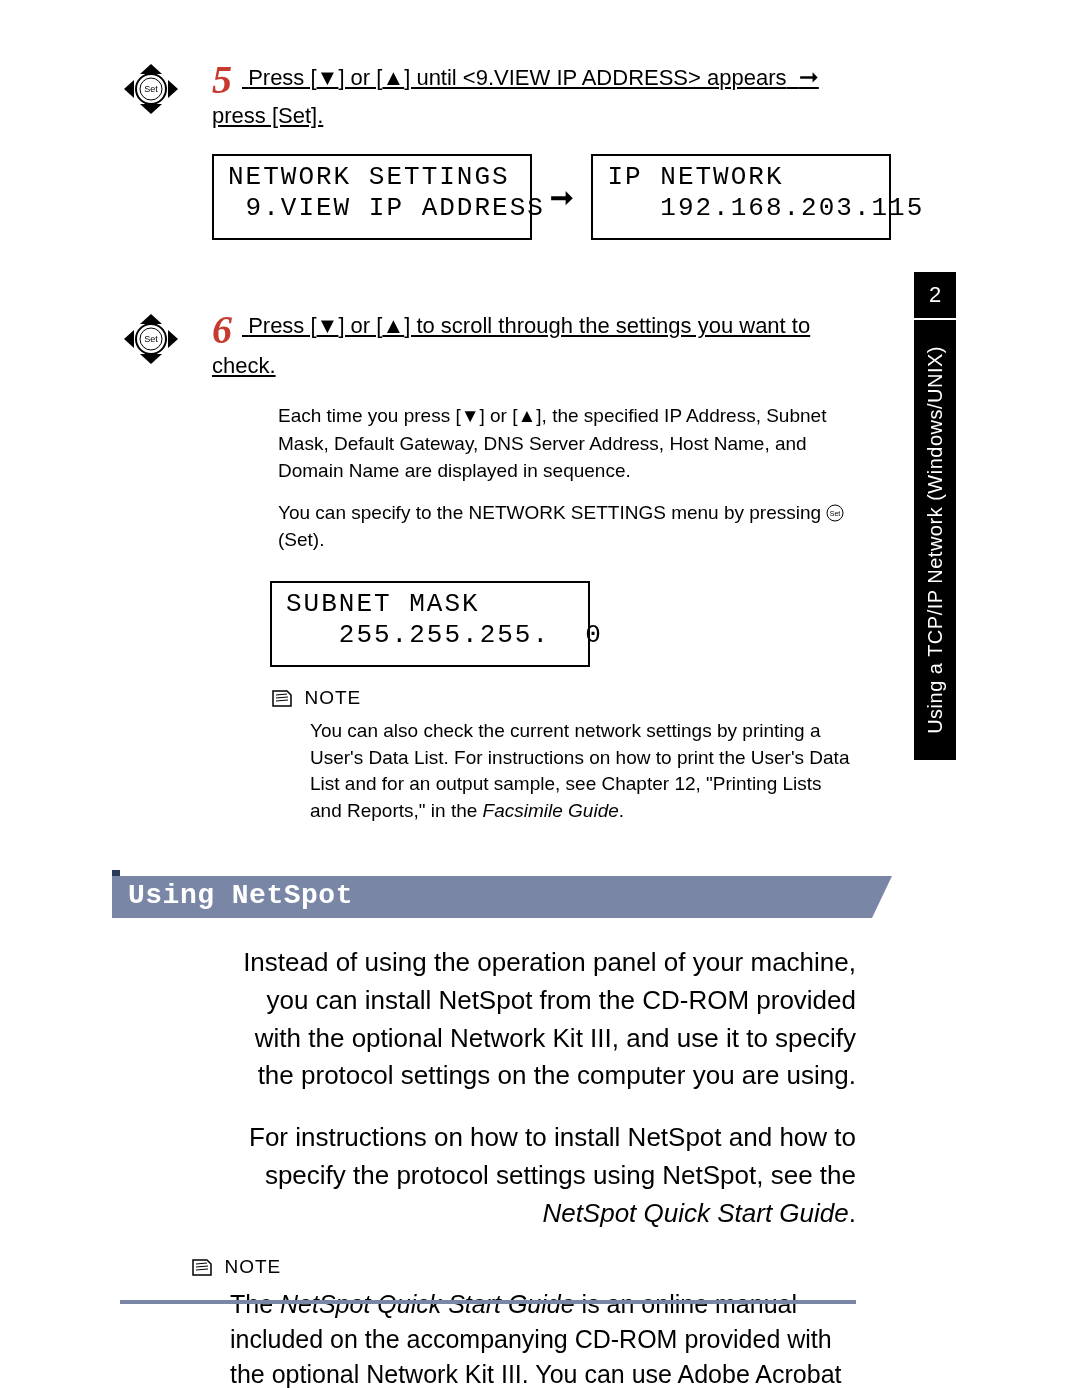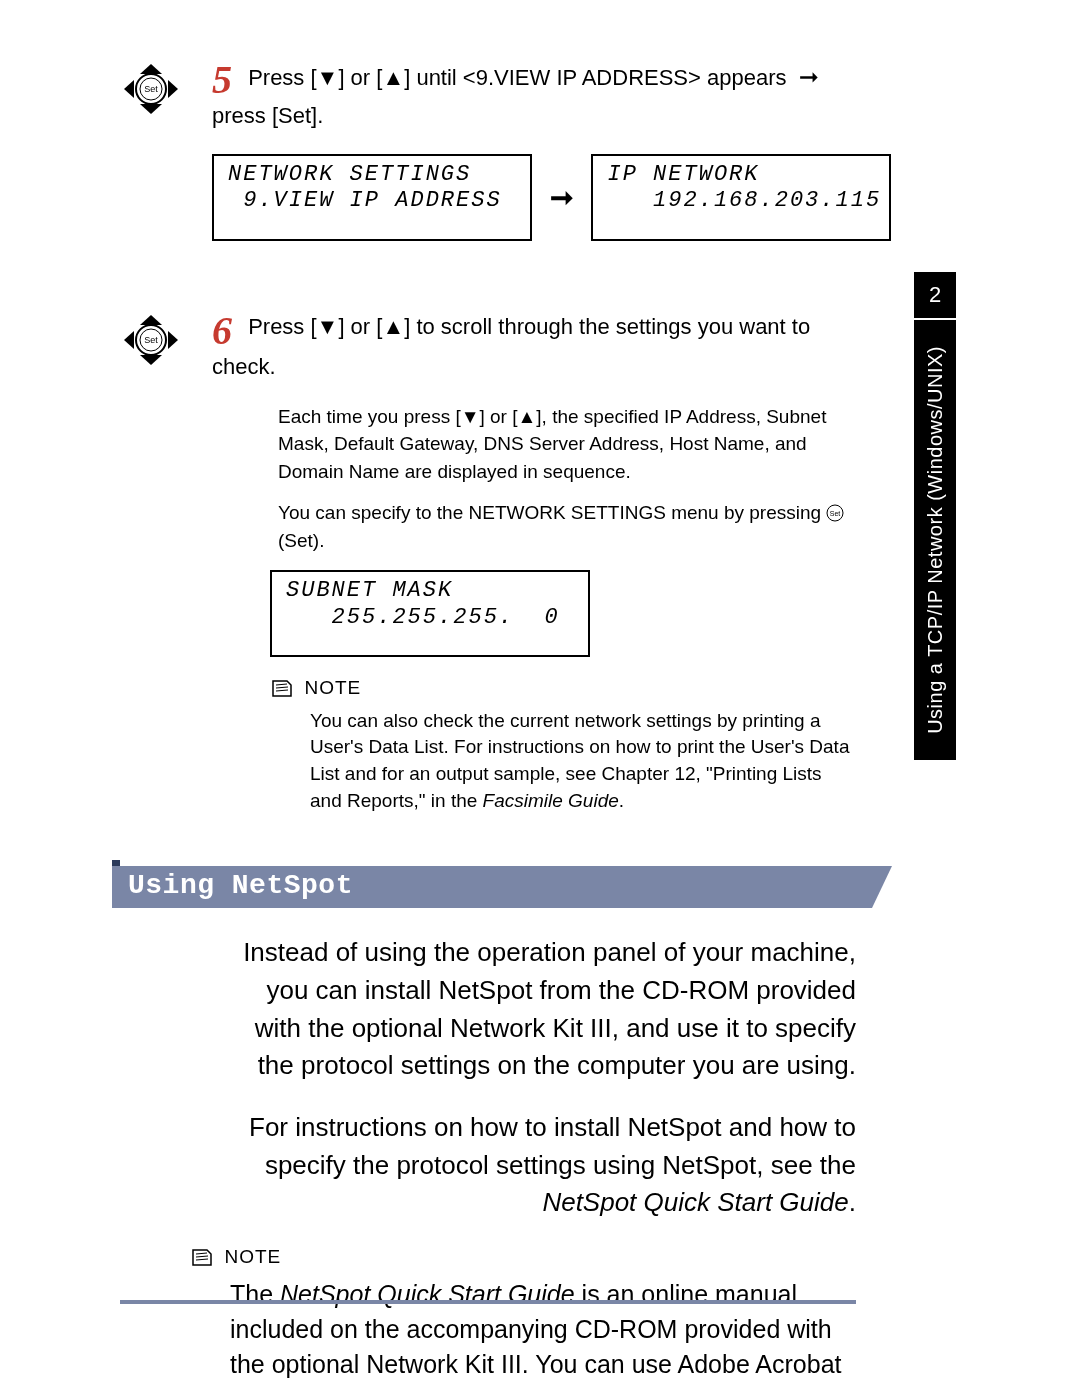--- a/index.html
+++ b/index.html
@@ -2,24 +2,24 @@
 <html><head>
 <meta charset="utf-8">
 <style>
   * { box-sizing: border-box; margin: 0; padding: 0; }
   html, body { width: 1080px; height: 1388px; background: #fff; font-family: Helvetica, Arial, sans-serif; color: #000; }
   .page { position: relative; width: 956px; height: 1388px; padding: 60px 100px 60px 120px; }
   .step { display: flex; align-items: flex-start; margin-bottom: 20px; }
   .set-icon { width: 62px; flex: 0 0 62px; margin-right: 30px; margin-top: 2px; }
   .step-body { flex: 1; }
   .step-num { font-family: Georgia, 'Times New Roman', serif; font-weight: bold; font-style: italic; font-size: 40px; color: #c63a2f; margin-right: 10px; line-height: 1; display: inline-block; vertical-align: top; }
-  .step-head { font-size: 22px; line-height: 1.45; }
+  .step-head { font-size: 22px; line-height: 1.45; text-decoration: underline; }
   .step-head .txt { display: inline; }
   .lcd-row { display: flex; align-items: center; margin: 22px 0 10px 0; }
-  .lcd { border: 2px solid #000; padding: 6px 14px 24px 14px; font-family: 'Courier New', monospace; font-size: 22px; letter-spacing: 2px; line-height: 1.2; white-space: pre; font-style: italic; }
+  .lcd { border: 2px solid #000; padding: 6px 14px 14px 14px; font-family: 'Courier New', monospace; font-size: 26px; letter-spacing: 2px; line-height: 1.2; white-space: pre; }
   .lcd-w1 { width: 320px; }
   .lcd-w2 { width: 300px; }
   .arrow-between { font-size: 28px; font-weight: bold; margin: 0 18px; }
   .body-text { font-size: 19px; line-height: 1.45; margin: 14px 8px; }
   .note-ico { display:inline-block; vertical-align: middle; }
   .note-label { font-size: 19px; letter-spacing: 1px; margin-left: 6px; }
   .note-row { margin-left: 150px; margin-top: 20px; }
   .note-para { font-size: 19px; line-height: 1.4; margin-left: 190px; margin-top: 6px; }
   .heading-bar { position: relative; margin: 46px 0 26px -8px; height: 48px; width: 800px; }
   .heading-bar .bar { position:absolute; left:0; top:6px; height:42px; width: 760px; background: #7a86a6; }
@@ -96,21 +96,21 @@
   </div>
 
   <div class="step6-extra">
     <p class="body-text">Each time you press [▼] or [▲], the specified IP Address, Subnet Mask, Default Gateway, DNS Server Address, Host Name, and Domain Name are displayed in sequence.</p>
     <p class="body-text">
       <span>You can specify to the NETWORK SETTINGS menu by pressing </span><svg width="18" height="18" viewBox="0 0 18 18" style="vertical-align:-3px;">
           <circle cx="9" cy="9" r="8" fill="none" stroke="#000"></circle>
           <text x="9" y="12" text-anchor="middle" font-size="7">Set</text>
         </svg><span> (Set).</span>
     </p>
-    <div class="lcd-row" style="margin-top:16px;">
+    <div class="lcd-row" style="margin-top:27px;">
       <div class="lcd lcd-w1"><span>SUBNET MASK</span>
 <span>   255.255.255.  0</span></div>
     </div>
   </div>
 
   <div class="note-row">
     <span class="note-ico">
       <svg width="24" height="20" viewBox="0 0 24 20">
           <path d="M3 3 L17 3 L21 7 L21 18 L3 18 Z" fill="none" stroke="#000" stroke-width="1.5"></path>
           <path d="M6 7 L17 6 M6 10 L18 9 M6 13 L18 12" stroke="#000" stroke-width="1"></path>

